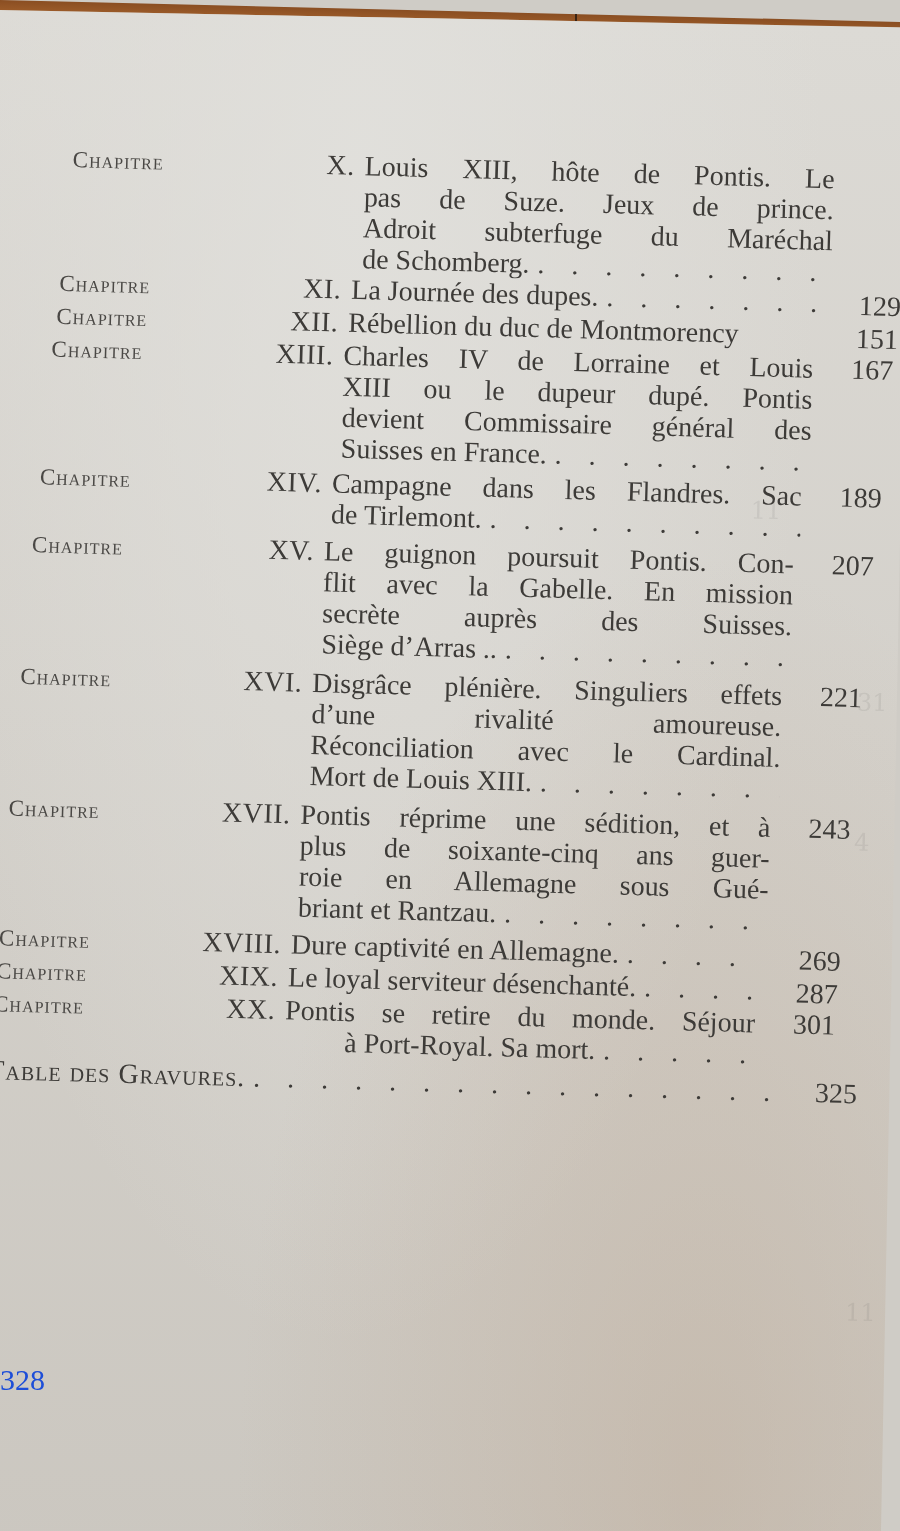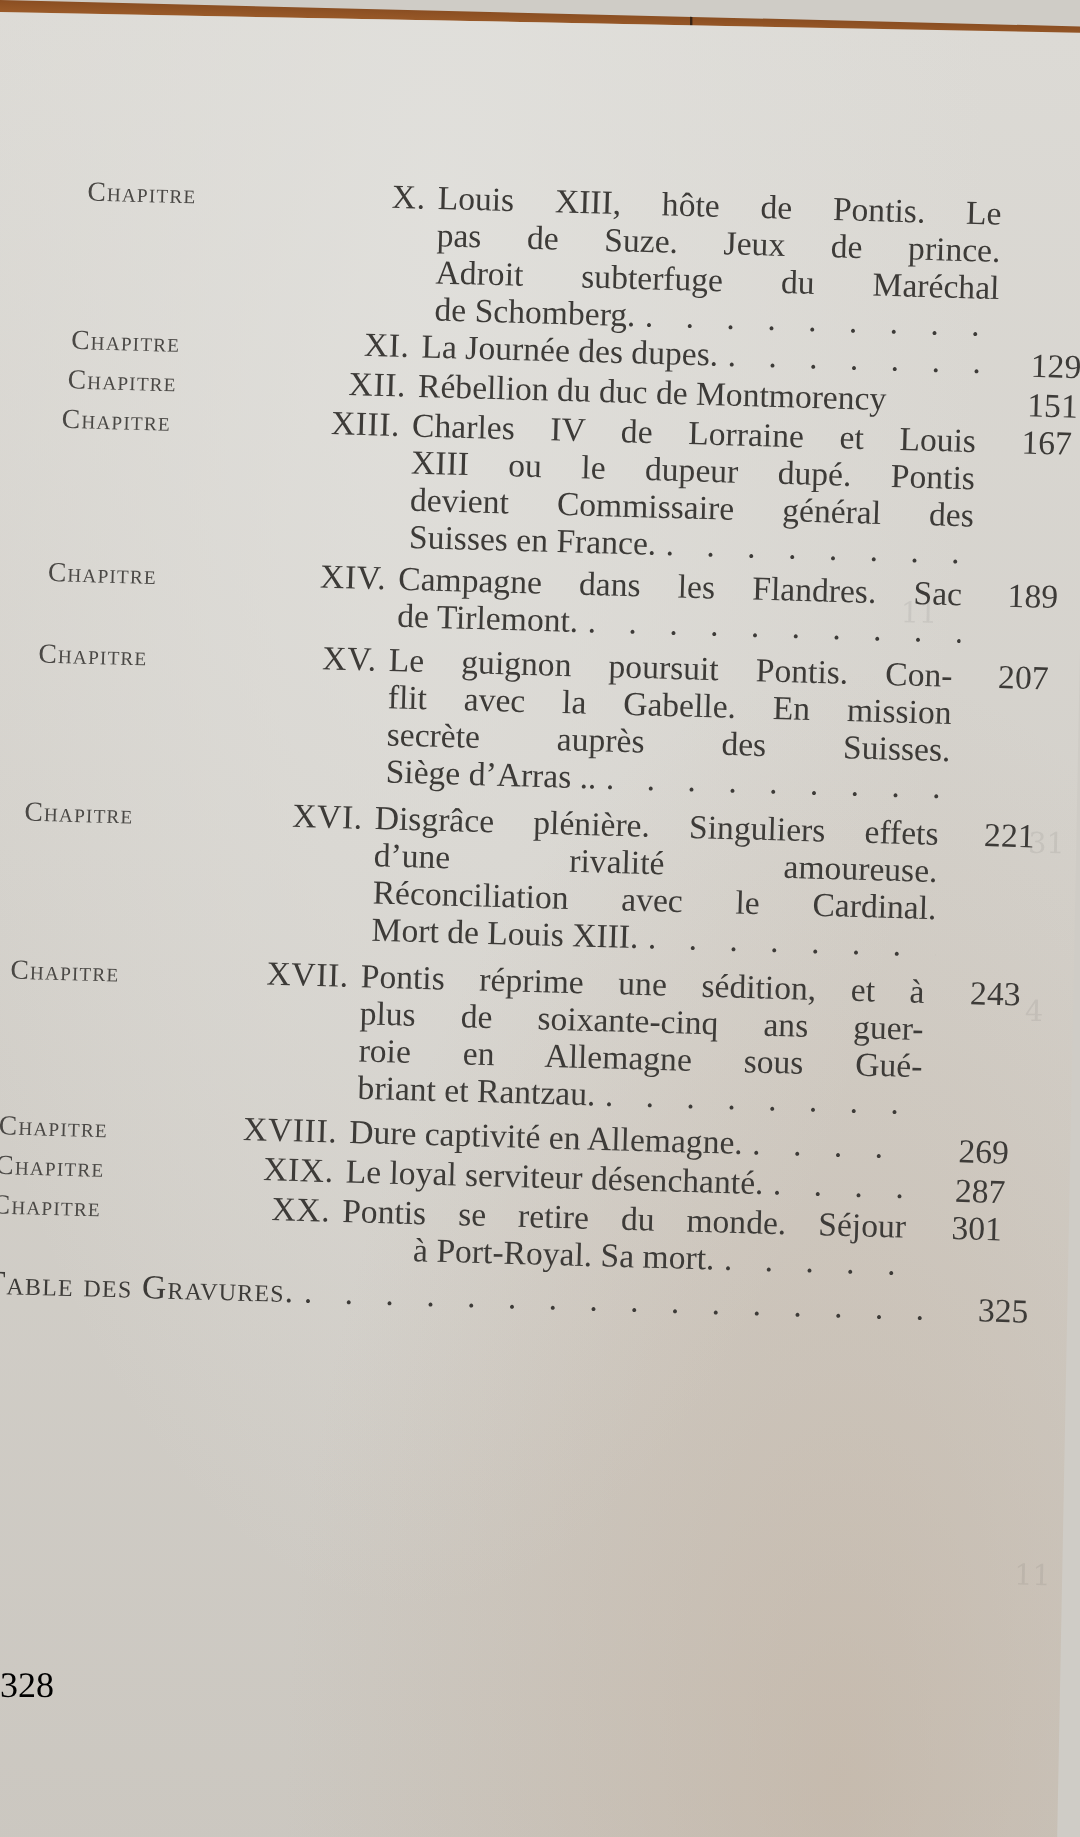--- a/index.html
+++ b/index.html
@@ -93,21 +93,21 @@
     display: grid;
     grid-template-columns: 1fr 90px;
     font-size: 28px; line-height: 31px;
     margin-top: 6px;
   }
   .table-grav .line .text { font-variant: small-caps; letter-spacing: 1px; }
 
   .folio {
     position: absolute; left: 0; top: 1363px;
     font-family: "Liberation Serif", "DejaVu Serif", serif;
-    font-size: 30px; color: #000000; margin-top: 25px;
+    font-size: 30px; color: #1d4ed8;
   }
 </style>
 </head>
 <body>
 
 <div class="wood"></div>
 
 <div class="paper">
   <div class="ghost" style="left:760px; top:470px;">11</div>
   <div class="ghost" style="left:870px; top:660px;">31</div>

